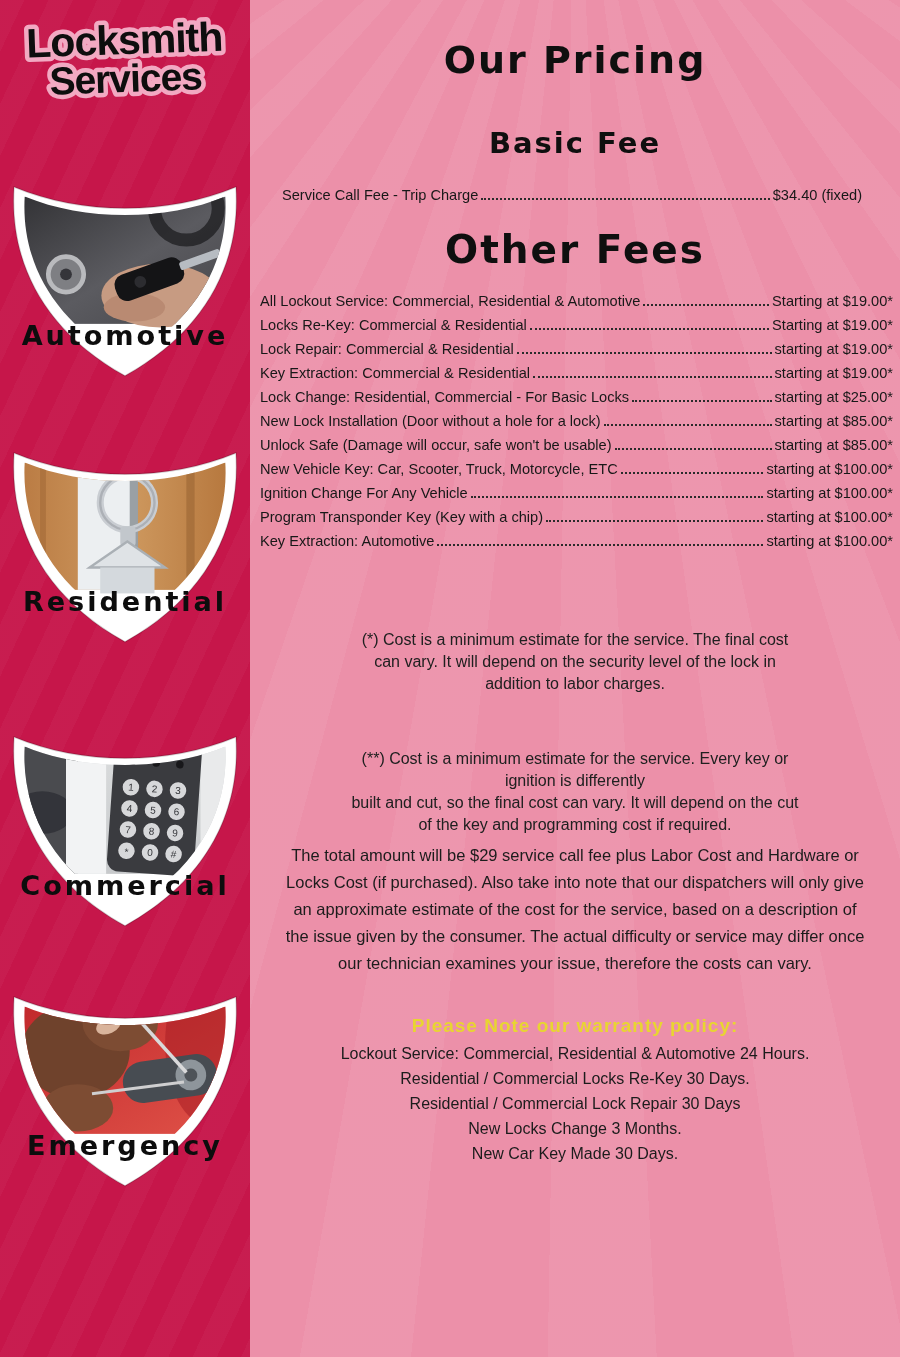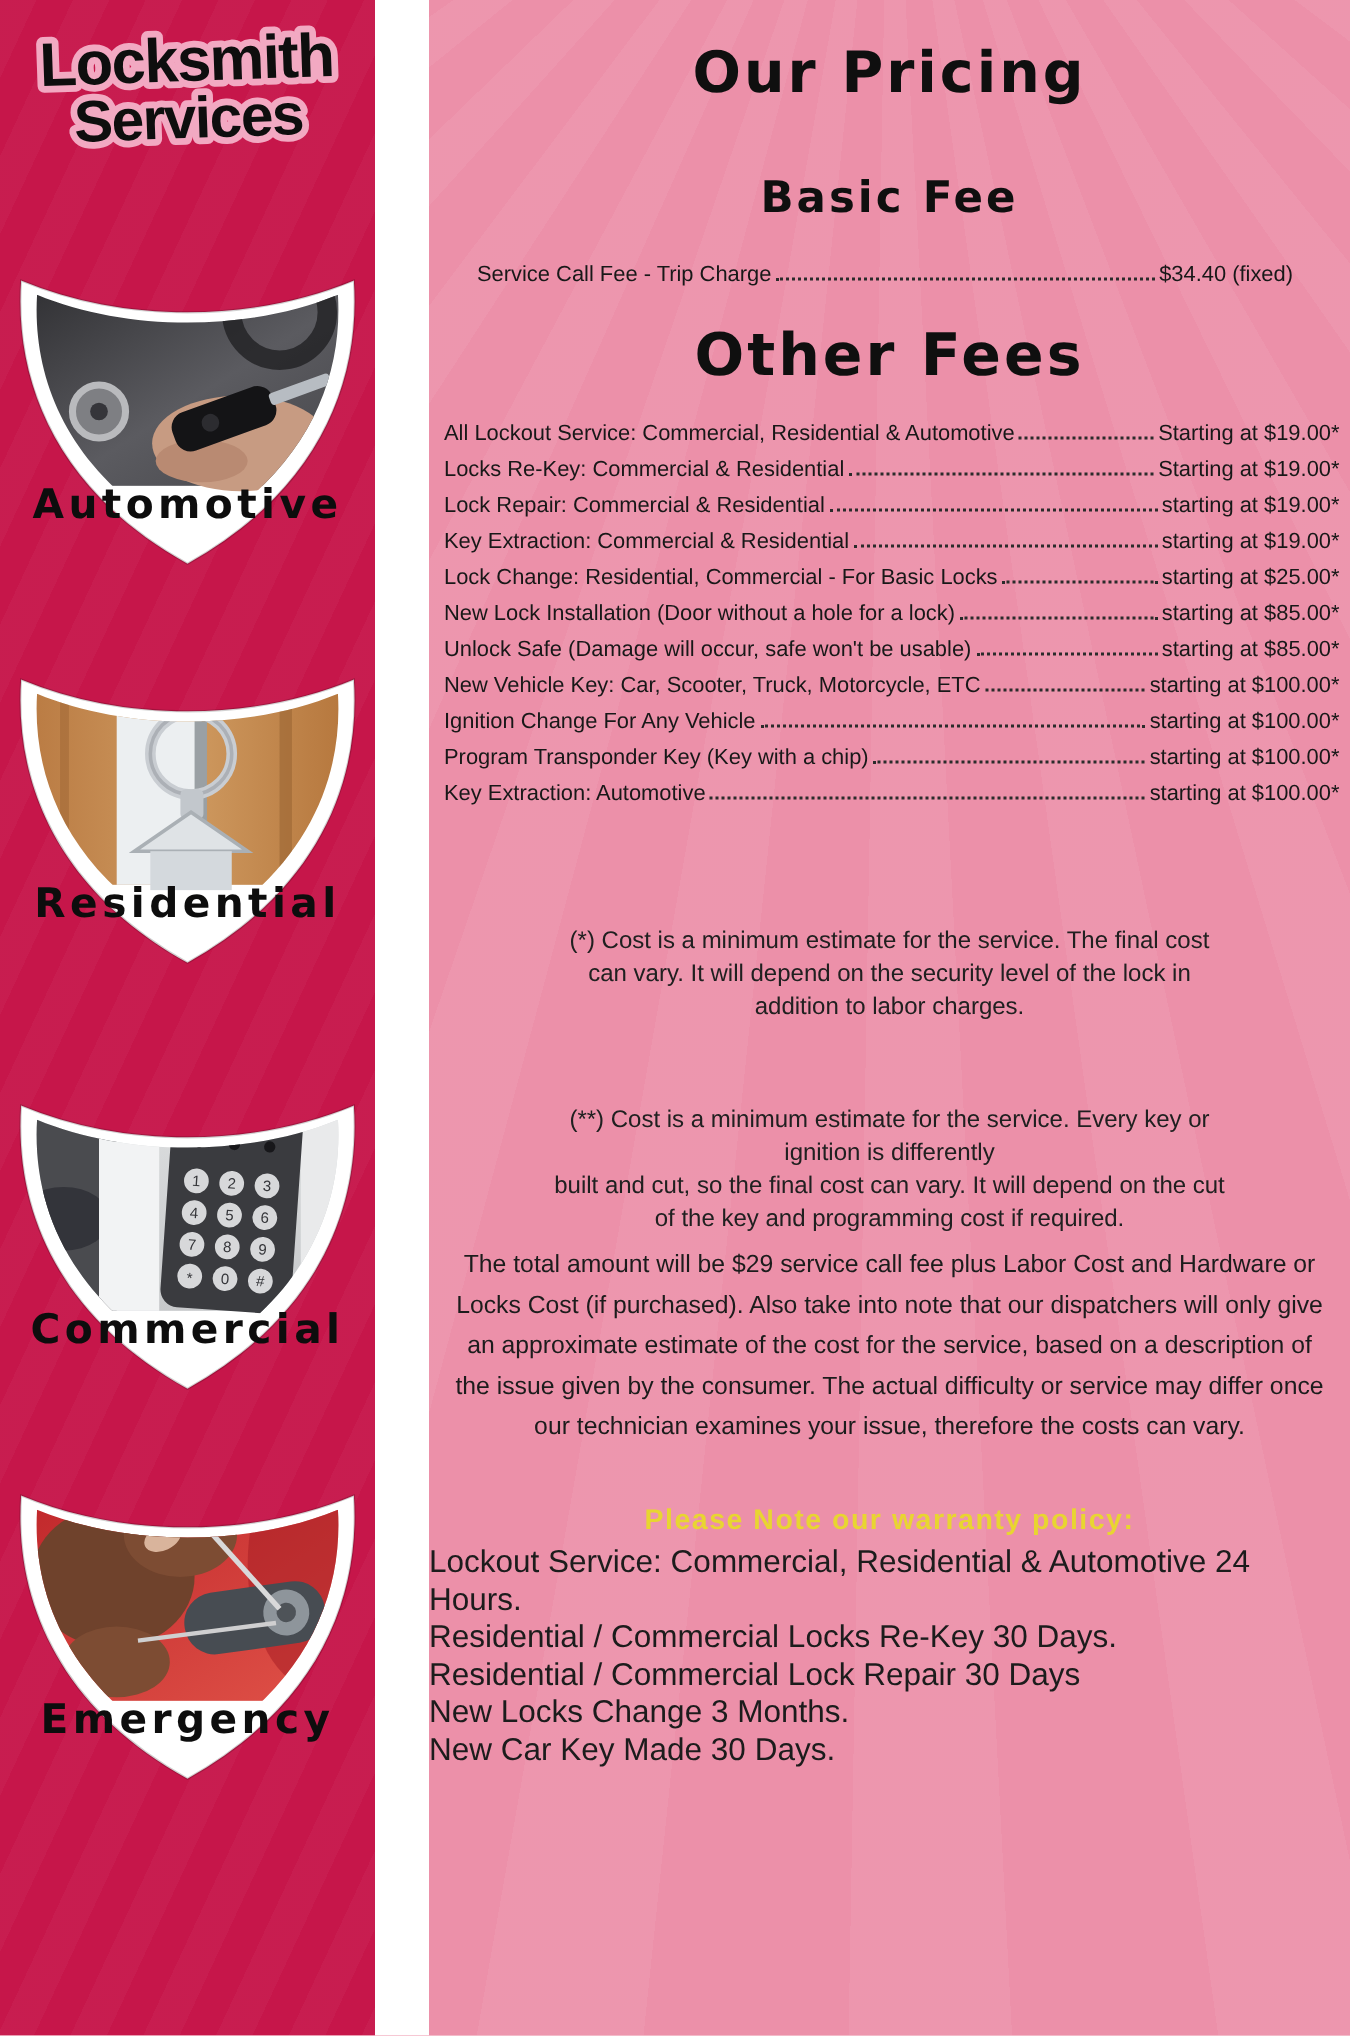--- a/index.html
+++ b/index.html
@@ -24,22 +24,21 @@
   .badge-label-text {
     font-family:"DejaVu Sans", sans-serif; font-weight:bold;
     letter-spacing:2.5px; font-size:23px; fill:#0d0d0d;
   }
 
   
   .main {
     flex:1; height:100%;
     background:#ec90a9;
     background-image:repeating-conic-gradient(from 195deg at 50% -15%, rgba(255,255,255,0.055) 0deg 4deg, rgba(0,0,0,0) 4deg 9deg);
-    padding-top:26px;
-    margin-left:36px;
+    padding-top:38px;
   }
   .comic-h { font-family:"DejaVu Sans", sans-serif; font-weight:bold; text-align:center; color:#0f0f0f; letter-spacing:2px; }
   .page-title { font-size:38px; }
   .section-h { font-size:29px; margin-top:44px; }
   .section-h2 { font-size:39px; margin-top:16px; }
 
   .fee-row { display:flex; align-items:baseline; height:24px; font-size:14.6px; color:#181818; }
   .fee-label { white-space:nowrap; }
   .fee-price { white-space:nowrap; text-align:right; }
   .fee-dots { flex:1; border-bottom:2px dotted #2b2b2b; margin:0 3px 4px 3px; min-width:18px; }
@@ -48,21 +47,21 @@
 
   .note { text-align:center; font-size:16px; line-height:22px; color:#202020; white-space:pre-line; }
   .note-1 { margin:72px auto 0; max-width:570px;text-align:center; }
   .note-2 { margin:53px auto 0; max-width:620px; }
 
   .yellow-h { text-align:center; color:#e8d531; font-weight:bold; font-size:19px; letter-spacing:1px; }
   .please-note-h { margin-top:62px; }
   .please-note-p { text-align:center; font-size:16.5px; line-height:27px; color:#1c1c1c; margin:6px auto 0; max-width:590px; }
   .warranty-h { margin-top:38px; }
   .warranty-list { margin-top:4px; }
-  .warranty-line { font-size:21px; line-height:25px; color:#1c1c1c; }
+  .warranty-line { text-align:center; font-size:16px; line-height:25px; color:#1c1c1c; }
 </style>
 </head>
 <body>
 
 <div class="page">
 
   <aside class="sidebar">
 
     <div class="logo-wrap">
       <svg viewBox="0 0 240 100" width="240" height="100">

